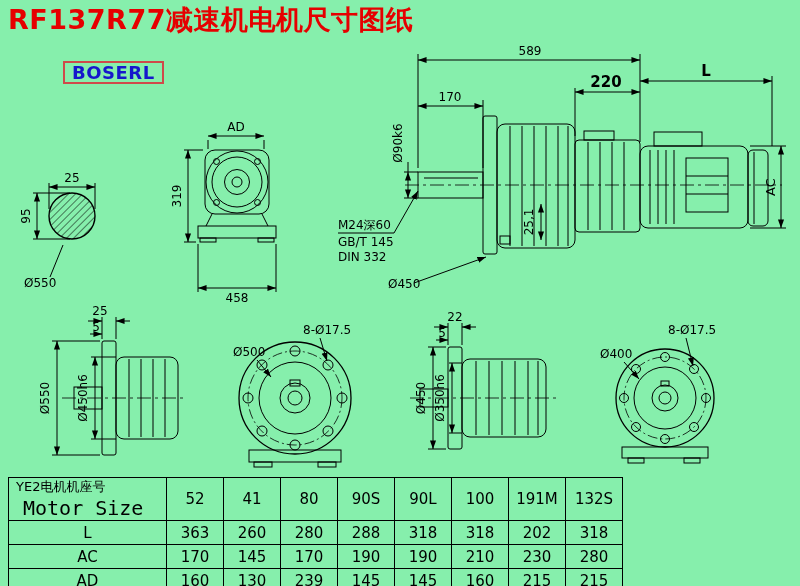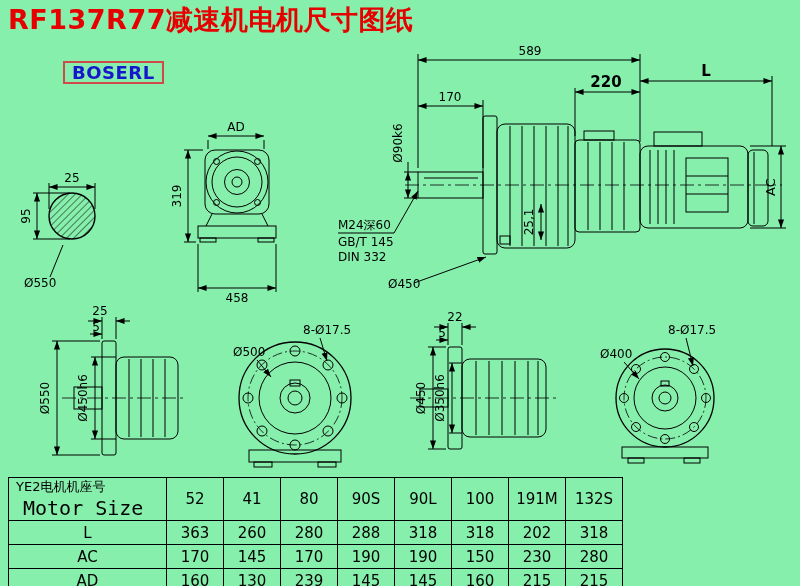--- a/index.html
+++ b/index.html
@@ -296,21 +296,21 @@
         <td>202</td>
         <td>318</td>
       </tr>
       <tr>
         <td>AC</td>
         <td>170</td>
         <td>145</td>
         <td>170</td>
         <td>190</td>
         <td>190</td>
-        <td>150</td>
+        <td>210</td>
         <td>230</td>
         <td>280</td>
       </tr>
       <tr>
         <td>AD</td>
         <td>160</td>
         <td>130</td>
         <td>239</td>
         <td>145</td>
         <td>145</td>

